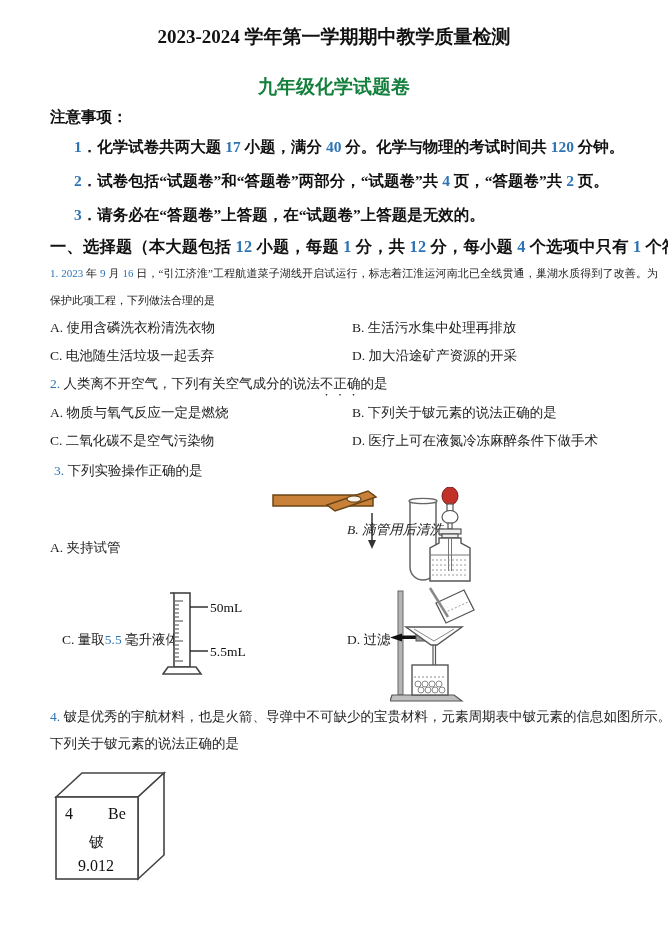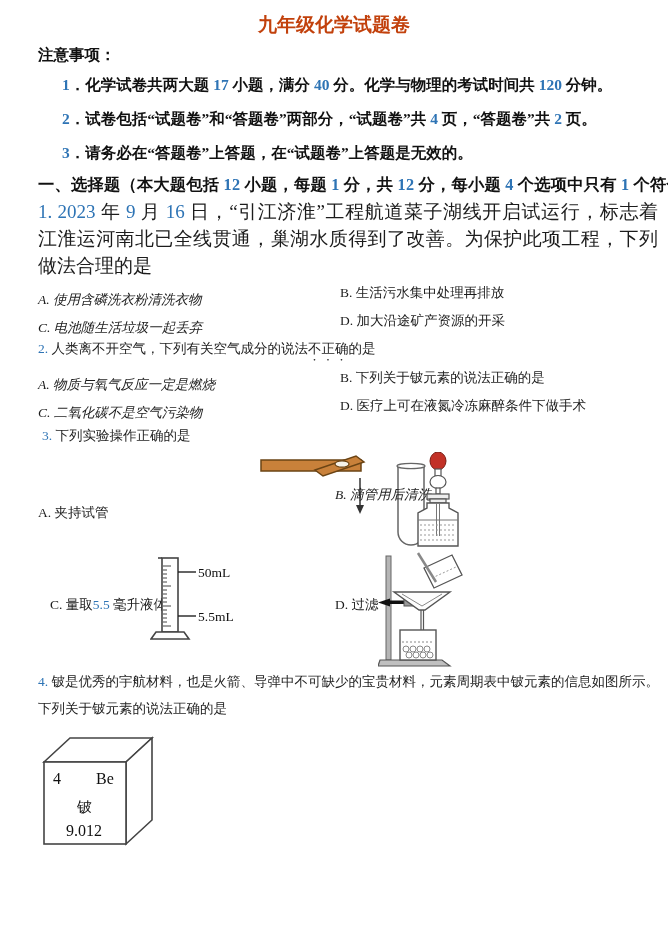--- a/index.html
+++ b/index.html
@@ -1,46 +1,47 @@
 <!DOCTYPE html>
 <html><head>
 <meta charset="utf-8">
 <style>
   html,body{margin:0;padding:0;background:#fff;}
   .page{position:relative;width:668px;height:932px;background:#fff;overflow:hidden;
         font-family:"Liberation Serif","DejaVu Serif",serif;color:#1c1c1c;}
   .title{margin-top:24px;font-size:19px;font-weight:bold;text-align:center;line-height:26px;color:#111;}
-  .subtitle{margin-top:12px;font-size:19px;font-weight:bold;text-align:center;line-height:26px;color:#c2410c;}
-  .content{padding:6px 10px 0 38px;}
+  .subtitle{margin-top:24px;font-size:19px;font-weight:bold;text-align:center;line-height:26px;color:#15803d;}
+  .content{padding:6px 10px 0 50px;}
   .notice-header{font-size:15.5px;font-weight:bold;line-height:22px;margin-bottom:2px;color:#111;}
   .notice{font-size:15.5px;font-weight:bold;line-height:34px;white-space:nowrap;color:#111;margin-left:24px;}
   .section-heading{font-size:16.3px;font-weight:bold;line-height:26px;margin-top:2px;
                    white-space:nowrap;letter-spacing:.2px;color:#111;}
-  .q-text{font-size:19px;line-height:27px;text-align:justify;margin:0;}
+  .q-text{font-size:11px;line-height:27px;text-align:justify;margin:0;}
   .q-line{font-size:13.5px;line-height:27px;white-space:nowrap;margin:0;}
   .q3-line{font-size:13.5px;line-height:24px;white-space:nowrap;margin:4px;}
   .opt-row{position:relative;height:28px;font-size:13.5px;line-height:28px;}
-  .opt-left{position:absolute;left:0;top:7px;white-space:nowrap;font-style:italic;}
+  .opt-left{position:absolute;left:0;top:0;white-space:nowrap;}
   .opt-right{position:absolute;left:302px;top:0;white-space:nowrap;}
   .fig-row{position:relative;}
   .row-ab{height:100px;}
   .row-cd{height:116px;}
   .fig-label{position:absolute;font-size:13.5px;white-space:nowrap;}
   .cube-block{margin-top:8px;height:124px;}
   .seg-n{color:#2e74b5;}
   .seg-e{-webkit-text-emphasis:filled dot #1c1c1c;text-emphasis:filled dot #1c1c1c;
          -webkit-text-emphasis-position:under right;text-emphasis-position:under right;}
   svg{display:block;position:absolute;}
   svg text{font-family:"Liberation Serif","DejaVu Serif",serif;}
 </style>
 </head>
 <body>
 
 <div class="page">
 
+  <div class="title">2023-2024 学年第一学期期中教学质量检测</div>
   <div class="subtitle">九年级化学试题卷</div>
 
   <div class="content">
 
     <div class="notice-header">注意事项：</div>
     <div class="notice"><span class="seg-n">1</span><span class="seg-t">．化学试卷共两大题 </span><span class="seg-n">17</span><span class="seg-t"> 小题，满分 </span><span class="seg-n">40</span><span class="seg-t"> 分。化学与物理的考试时间共 </span><span class="seg-n">120</span><span class="seg-t"> 分钟。</span></div>
     <div class="notice"><span class="seg-n">2</span><span class="seg-t">．试卷包括“试题卷”和“答题卷”两部分，“试题卷”共 </span><span class="seg-n">4</span><span class="seg-t"> 页，“答题卷”共 </span><span class="seg-n">2</span><span class="seg-t"> 页。</span></div>
     <div class="notice"><span class="seg-n">3</span><span class="seg-t">．请务必在“答题卷”上答题，在“试题卷”上答题是无效的。</span></div>
 
     <div class="section-heading"><span class="seg-t">一、选择题（本大题包括 </span><span class="seg-n">12</span><span class="seg-t"> 小题，每题 </span><span class="seg-n">1</span><span class="seg-t"> 分，共 </span><span class="seg-n">12</span><span class="seg-t"> 分，每小题 </span><span class="seg-n">4</span><span class="seg-t"> 个选项中只有 </span><span class="seg-n">1</span><span class="seg-t"> 个符合题意。）</span></div>

